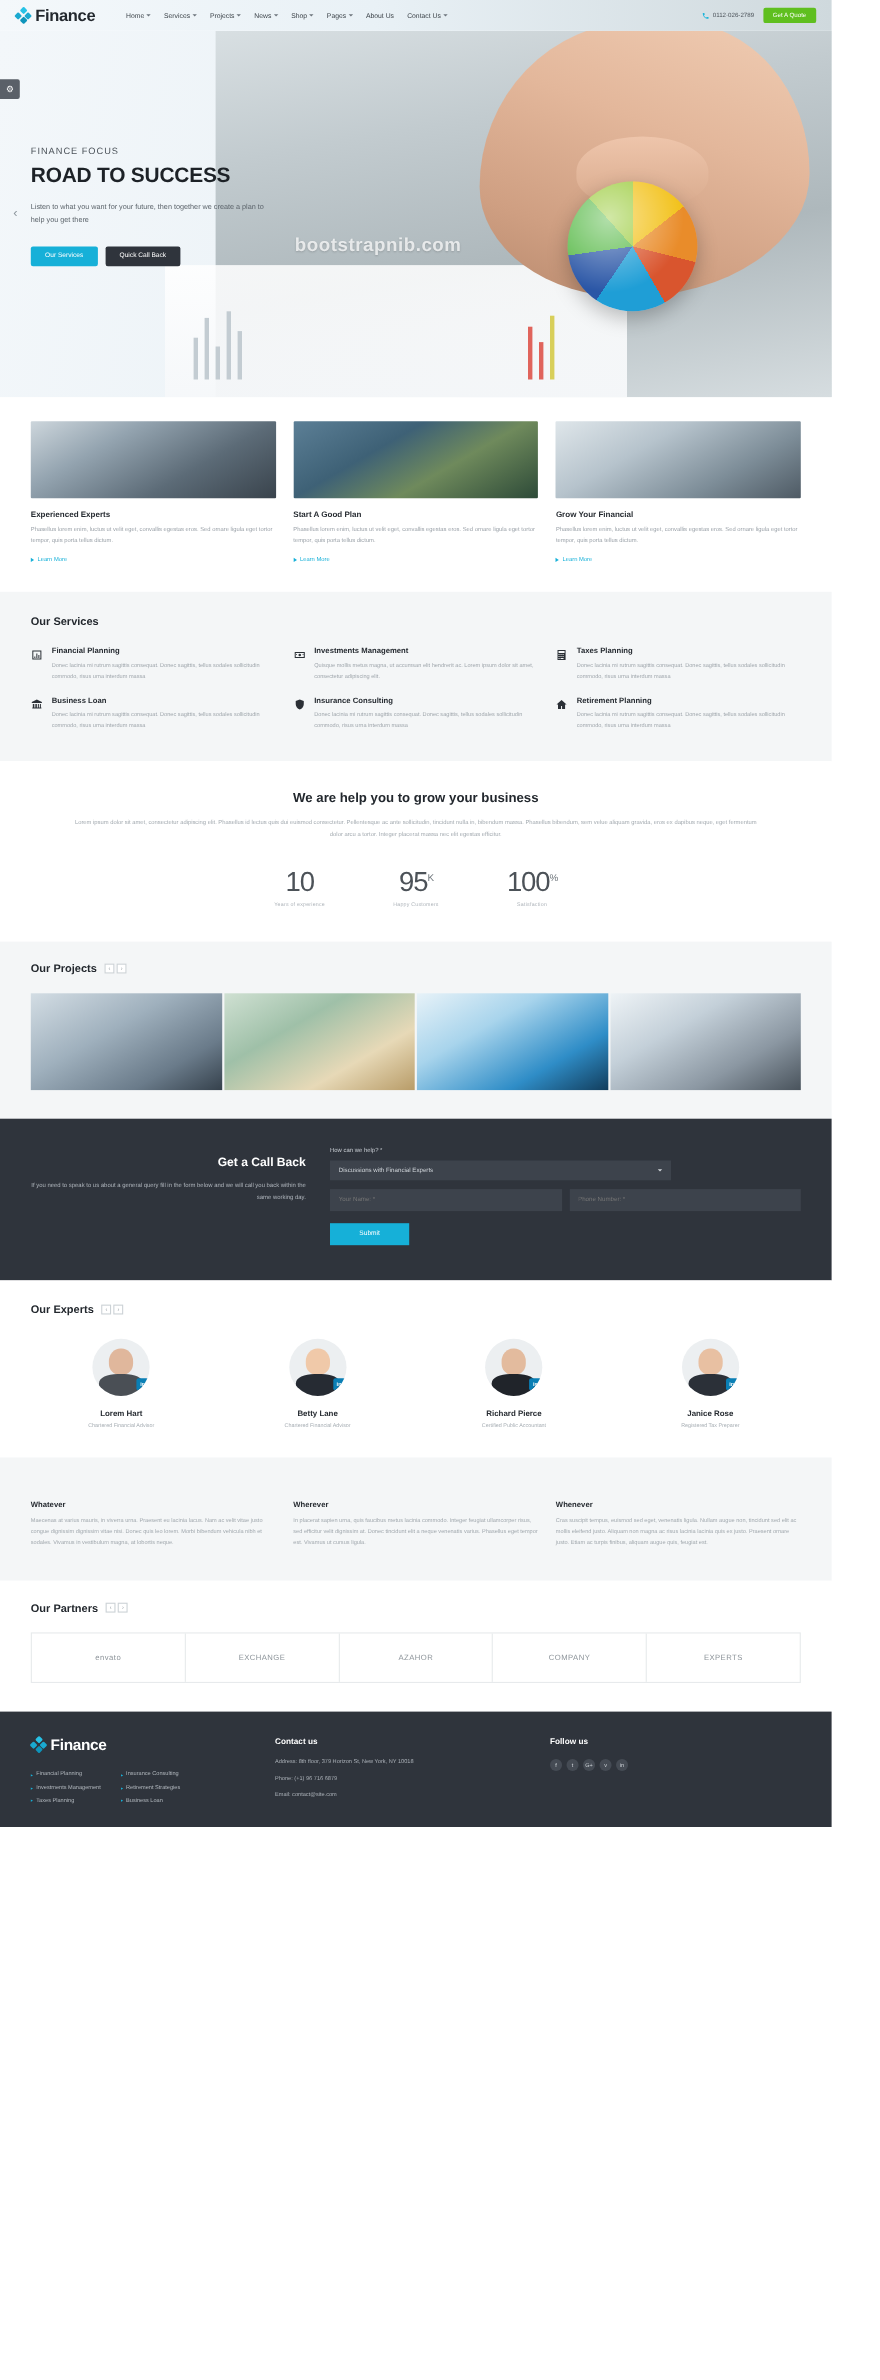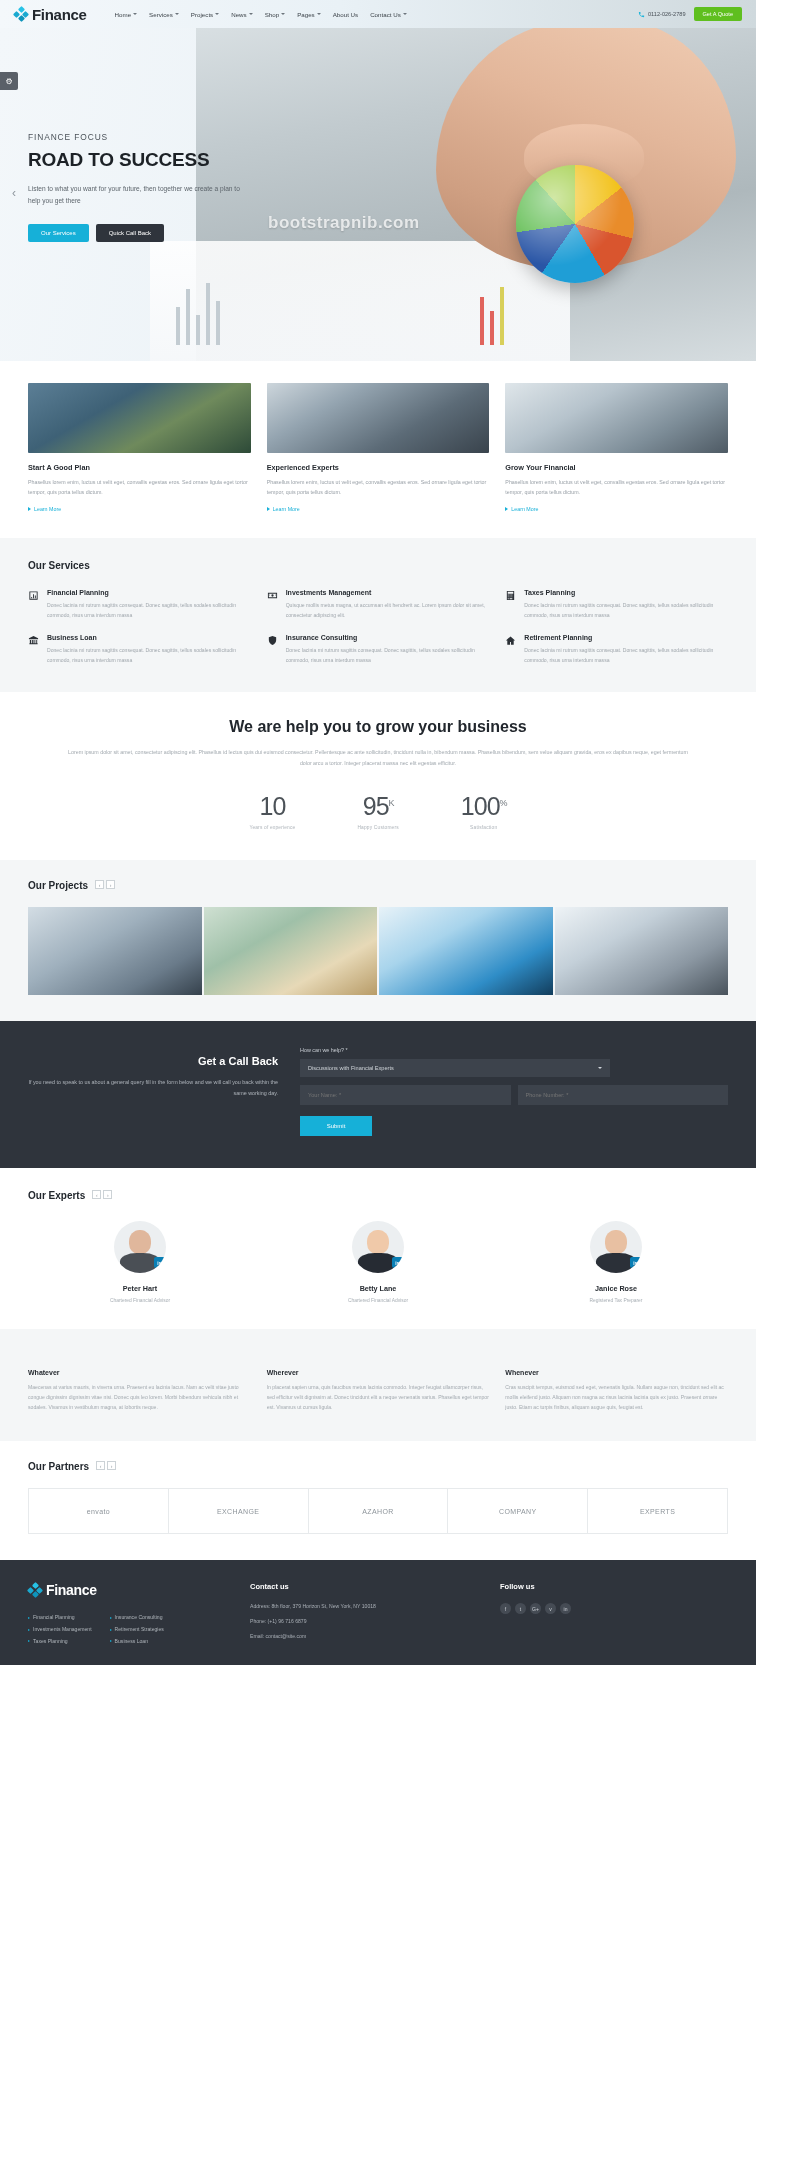--- a/index.html
+++ b/index.html
@@ -124,21 +124,21 @@
   .services{ background:#f4f6f7; padding:22px 0 26px; }
   .sec-title{ font-size:10px; font-weight:bold; color:#23282e; }
   .svc-grid{ display:grid; grid-template-columns:repeat(3,1fr); gap:14px 16px; margin-top:18px; }
   .svc{ display:flex; gap:8px; }
   .svc-ico{ width:11px; height:11px; flex:0 0 11px; color:#2b3036; margin-top:1px; }
   .svc-name{ font-size:7px; font-weight:bold; color:#262b31; }
   .svc-text{ font-size:5.1px; color:#a0a7ad; line-height:1.95; margin-top:5px; }
 
   
   .grow{ background:#fff; padding:26px 0 30px; text-align:center; }
-  .grow-title{ font-size:16px; font-weight:bold; color:#22272d; }
+  .grow-title{ font-size:12px; font-weight:bold; color:#22272d; }
   .grow-text{ font-size:5.3px; color:#a2a9af; line-height:2; margin:11px auto 0; width:630px; }
   .counters{ display:flex; justify-content:center; gap:62px; margin-top:24px;text-align:center; }
   .cnt-num{ font-size:25px; color:#4c5258; font-weight:300; letter-spacing:-1px; }
   .cnt-num sup{ font-size:9px; vertical-align:super; color:#70777d; font-weight:400; }
   .cnt-lbl{ font-size:4.8px; color:#aeb4ba; margin-top:4px; letter-spacing:.2px; }
 
   
   .projects{ background:#f4f6f7; padding:20px 0 26px; }
   .sec-head{ display:flex; align-items:flex-start; gap:7px; }
   .arrows{ display:flex; gap:2px; }
@@ -322,31 +322,31 @@
         <div class="btn btn-dark">Quick Call Back</div>
       </div>
     </div>
   </div>
   <div class="settings-tab">⚙</div>
 
   <div class="features">
     <div class="container">
       <div class="feat-grid">
         <div class="feat">
-          <div class="feat-img f1"></div>
-          <div class="feat-title">Start A Good Plan</div>
+          <div class="feat-img f2"></div>
+          <div class="feat-title">Experienced Experts</div>
           <div class="feat-text">Phasellus lorem enim, luctus ut velit eget, convallis egestas eros. Sed ornare ligula eget tortor tempor, quis porta tellus dictum.</div>
           <div class="learn">
               <span class="tri"></span>
               <span>Learn More</span>
             </div>
         </div>
         <div class="feat">
-          <div class="feat-img f2"></div>
-          <div class="feat-title">Experienced Experts</div>
+          <div class="feat-img f1"></div>
+          <div class="feat-title">Start A Good Plan</div>
           <div class="feat-text">Phasellus lorem enim, luctus ut velit eget, convallis egestas eros. Sed ornare ligula eget tortor tempor, quis porta tellus dictum.</div>
           <div class="learn">
               <span class="tri"></span>
               <span>Learn More</span>
             </div>
         </div>
         <div class="feat">
           <div class="feat-img f3"></div>
           <div class="feat-title">Grow Your Financial</div>
           <div class="feat-text">Phasellus lorem enim, luctus ut velit eget, convallis egestas eros. Sed ornare ligula eget tortor tempor, quis porta tellus dictum.</div>
@@ -492,31 +492,40 @@
           <div class="arrow-btn">›</div>
         </div>
       </div>
       <div class="exp-grid">
         <div class="exp">
           <div class="exp-ava a1">
               <div class="head"></div>
               <div class="body"></div>
               <div class="li-badge">in</div>
             </div>
-          <div class="exp-name">Peter Hart</div>
+          <div class="exp-name">Lorem Hart</div>
           <div class="exp-role">Chartered Financial Advisor</div>
         </div>
         <div class="exp">
           <div class="exp-ava a2">
               <div class="head"></div>
               <div class="body"></div>
               <div class="li-badge">in</div>
             </div>
           <div class="exp-name">Betty Lane</div>
           <div class="exp-role">Chartered Financial Advisor</div>
+        </div>
+        <div class="exp">
+          <div class="exp-ava a3">
+              <div class="head"></div>
+              <div class="body"></div>
+              <div class="li-badge">in</div>
+            </div>
+          <div class="exp-name">Richard Pierce</div>
+          <div class="exp-role">Certified Public Accountant</div>
         </div>
         <div class="exp">
           <div class="exp-ava a4">
               <div class="head"></div>
               <div class="body"></div>
               <div class="li-badge">in</div>
             </div>
           <div class="exp-name">Janice Rose</div>
           <div class="exp-role">Registered Tax Preparer</div>
         </div>

